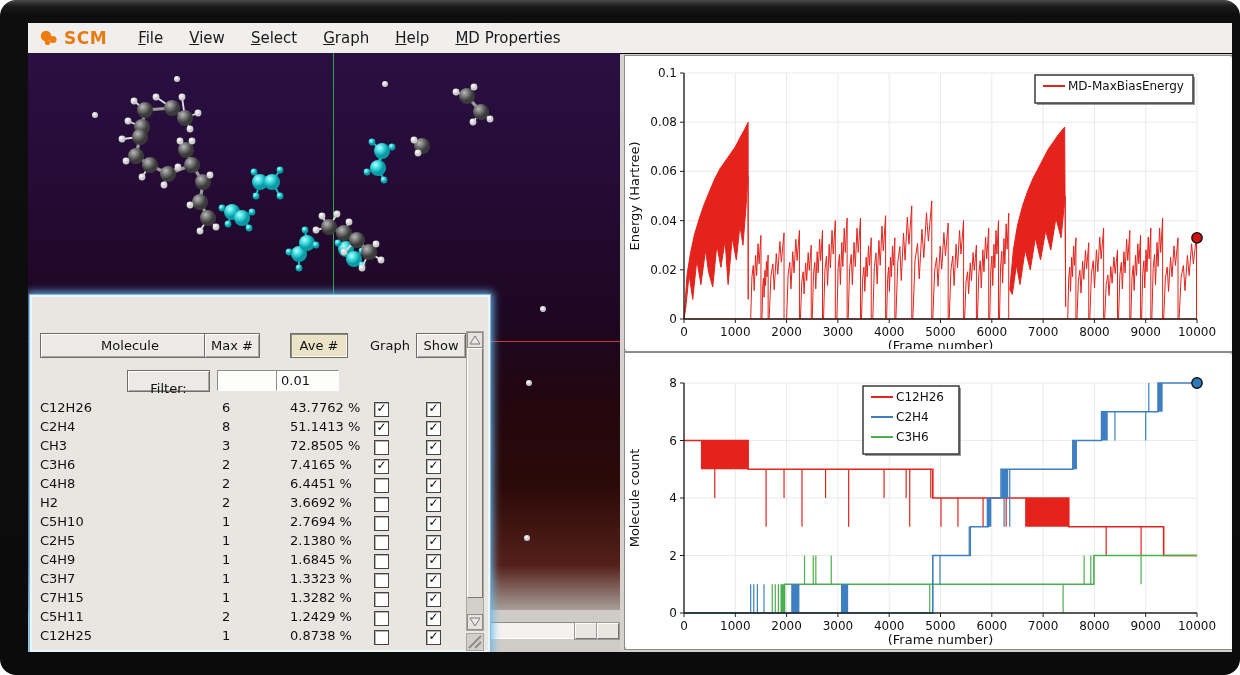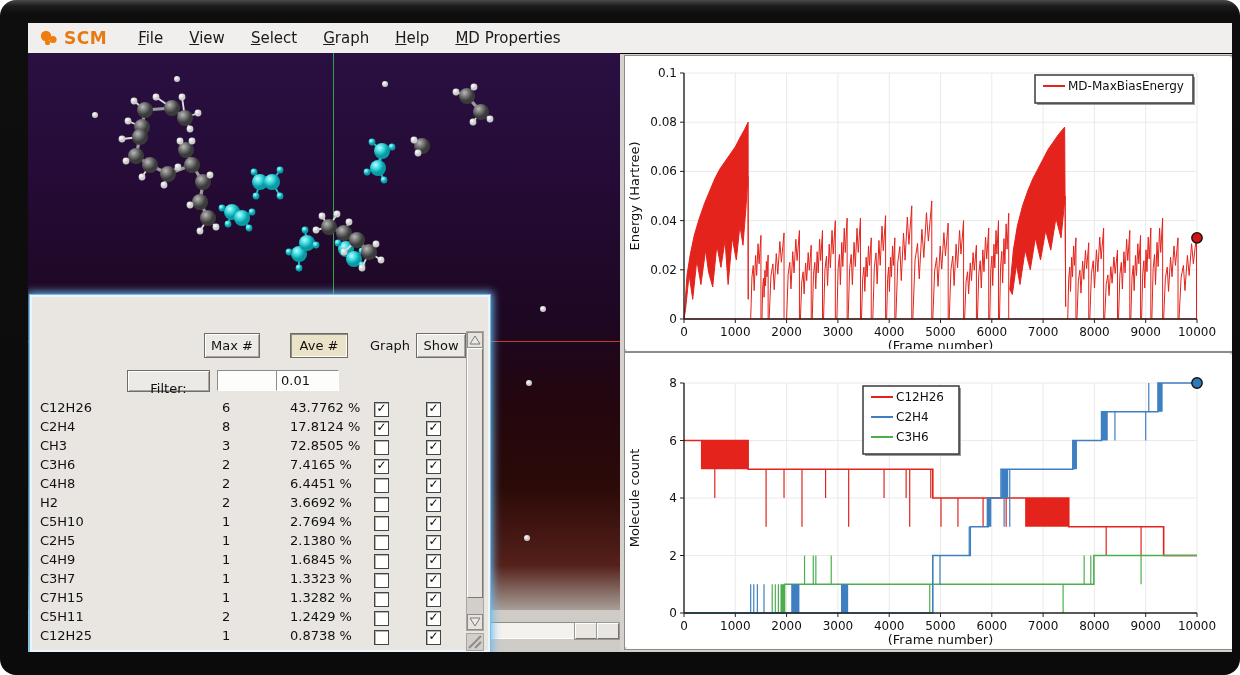--- a/index.html
+++ b/index.html
@@ -476,41 +476,42 @@
           <text x="271" y="48" class="tick">C12H26</text>
           <line x1="246" y1="64" x2="268" y2="64" stroke="#3d7fc1" stroke-width="2"></line>
           <text x="271" y="68" class="tick">C2H4</text>
           <line x1="246" y1="84" x2="268" y2="84" stroke="#4cae4f" stroke-width="2"></line>
           <text x="271" y="88" class="tick">C3H6</text>
         </svg>
   </div>
 
   <div class="dialog">
 
+    <div class="btn" style="left:8px;top:36px;width:180px;">Molecule</div>
     <div class="btn" style="left:172px;top:36px;width:56px;">Max #</div>
     <div class="btn pressed" style="left:258px;top:36px;width:58px;">Ave #</div>
     <div class="lbl" style="left:338px;top:41px;">Graph</div>
     <div class="btn" style="left:384px;top:36px;width:50px;">Show</div>
 
     <div class="btn" style="left:95px;top:73px;width:83px;height:22px;padding-top:10px;">Filter:</div>
     <input class="tinput" style="left: 185px; top: 73px; width: 63px;" value="">
     <input class="tinput" style="left: 244px; top: 73px; width: 63px;" value="0.01">
 
     <div class="rows">
           <div class="mrow" style="top: 0px;">
             <span style="left: 8px;">C12H26</span>
             <span style="left: 190px;">6</span>
             <span style="left: 258px;">43.7762 %</span>
             <div class="cb" style="left: 342px; top: 2px;">✓</div>
             <div class="cb" style="left: 394px; top: 2px;">✓</div>
           </div>
           <div class="mrow" style="top: 19px;">
             <span style="left: 8px;">C2H4</span>
             <span style="left: 190px;">8</span>
-            <span style="left: 258px;">17.8124 %</span>
+            <span style="left: 258px;">51.1413 %</span>
             <div class="cb" style="left: 342px; top: 2px;">✓</div>
             <div class="cb" style="left: 394px; top: 2px;">✓</div>
           </div>
           <div class="mrow" style="top: 38px;">
             <span style="left: 8px;">CH3</span>
             <span style="left: 190px;">3</span>
             <span style="left: 258px;">72.8505 %</span>
             <div class="cb" style="left: 342px; top: 2px;"></div>
             <div class="cb" style="left: 394px; top: 2px;">✓</div>
           </div>

